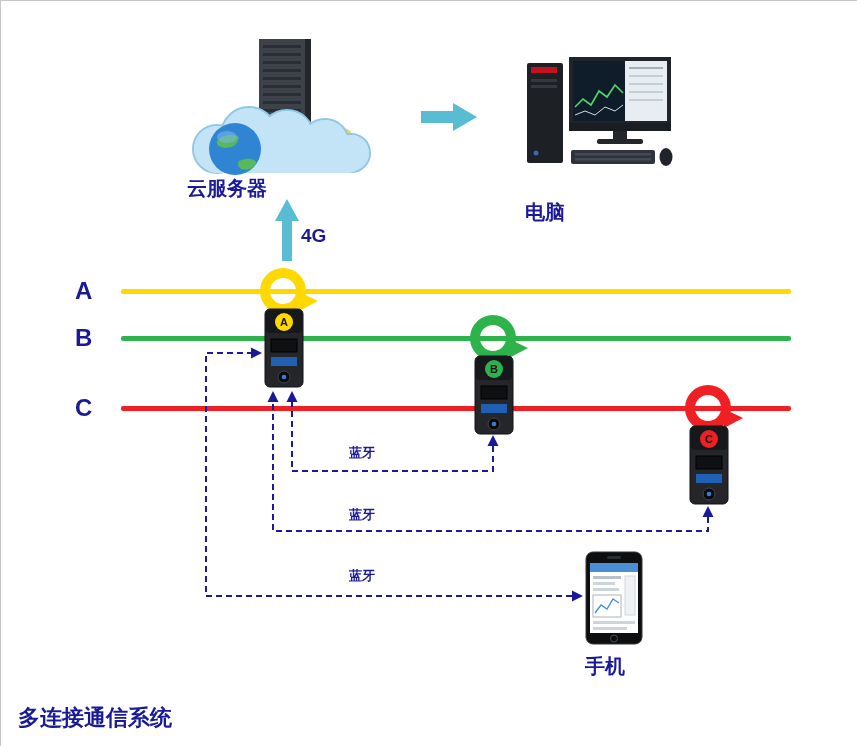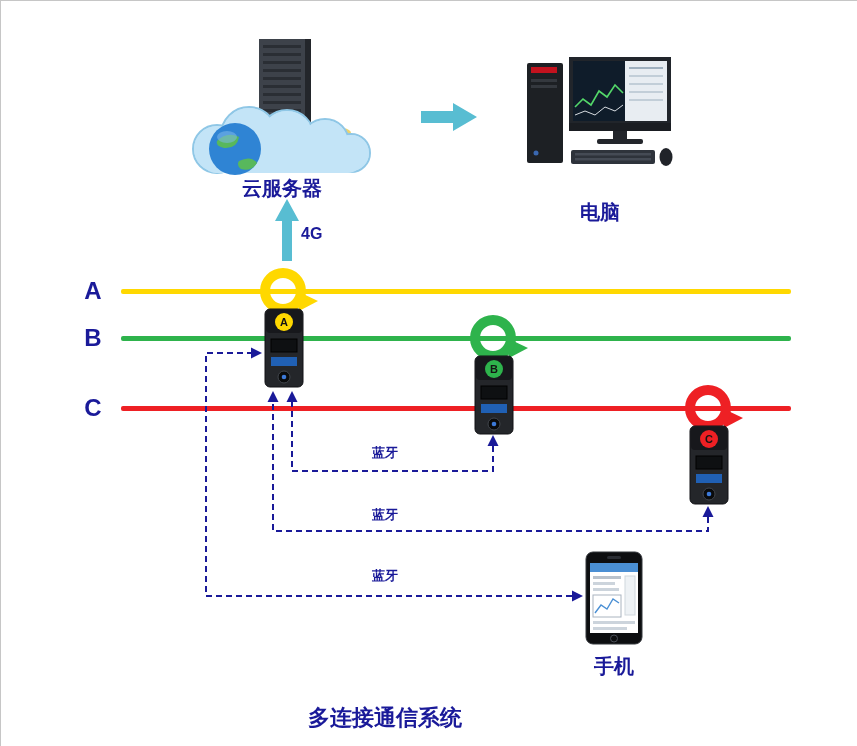--- a/index.html
+++ b/index.html
@@ -2,28 +2,28 @@
 <html><head>
 <meta charset="utf-8">
 <style>
   html,body { margin:0; padding:0; background:#f4f4f4; }
   .canvas {
     position:relative; width:857px; height:746px; background:#ffffff;
     border:1px solid #c6c6c6; overflow:hidden;
     font-family:"Liberation Sans","DejaVu Sans",sans-serif;
   }
   .lbl {
-    position:absolute; color:#1a1a99; font-weight:bold; text-align:center;
+    position:absolute; color:#1a1a99; font-weight:bold; text-align:left;
     font-family:"Liberation Sans","DejaVu Sans",sans-serif;
   }
   .dev-lbl { font-size:20px; }
   .bt-lbl { font-size:13px; }
   .phase-lbl { font-size:24px; line-height:28px; }
-  .fourg-lbl { font-size:16px; }
-  .title-lbl { font-size:22px; width:754px; left:7px; }
+  .fourg-lbl { font-size:19px; }
+  .title-lbl { font-size:22px; width:754px; left:17px; }
 
   .phase-line { position:absolute; height:5px; border-radius:2px; }
 
   svg.part { position:absolute; }
 
   
   .ring { fill:none; stroke-width:10; }
   .clamp-body { fill:#24262a; stroke:#101114; stroke-width:1; }
   .clamp-body-top { fill:#17181c; }
   .badge-txt { font-size:11px; font-weight:bold; fill:#141414; text-anchor:middle;

